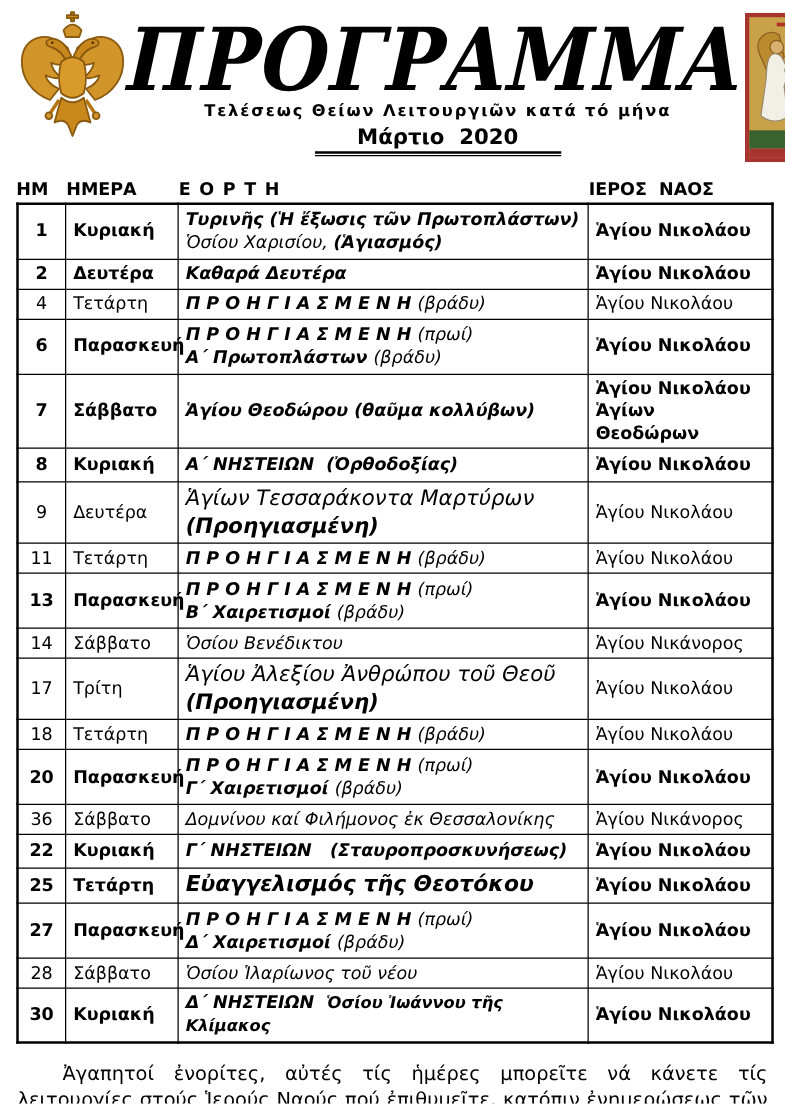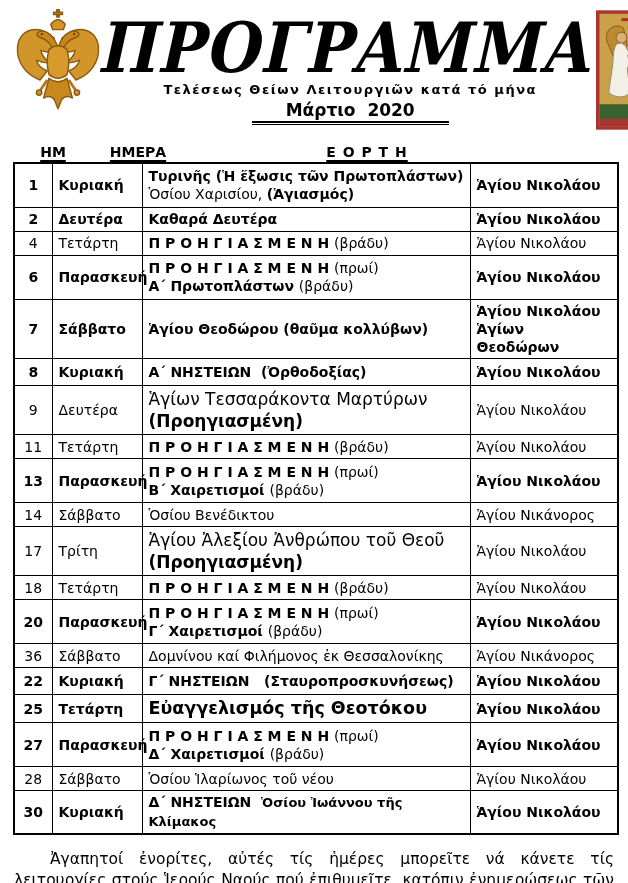--- a/index.html
+++ b/index.html
@@ -32,41 +32,41 @@
     border-bottom:2.5px solid #000; position:relative;
   }
   .month-wrap::after {
     content:""; position:absolute; left:0; right:0; bottom:-4px;
     border-bottom:1.5px solid #000;
   }
   .month { font-weight:bold; font-size:17px; white-space:pre-wrap; }
   
   .colhead { display:flex; margin:10px 0 2px 13px; width:604px; }
   .colhead div {
-    font-weight:bold; font-size:14px; text-align:center;
-    text-decoration:underline; text-underline-offset:3px;
-    text-decoration-thickness:1.5px; white-space:pre-wrap;margin-left:20px;
+    font-weight:bold; font-size:14px; 
+    text-underline-offset:3px;
+    text-decoration-thickness:1.5px; white-space:pre-wrap;
   }
   .ch-num{ width:40px; } .ch-day{ width:90px; } .ch-feast{ width:328px; letter-spacing:1px; } .ch-church{ width:146px; }
   
   table.prog {
     border-collapse:collapse; table-layout:fixed;
     margin-left:13px; width:604px;
     border:2px solid #000;
   }
   table.prog td {
     border:1.5px solid #000; vertical-align:middle;
     font-size:14px; line-height:1.3; padding:2px 6px;
   }
   td.c-num  { width:38px;  text-align:center; padding:2px 2px; }
   td.c-day  { width:90px;  padding-left:8px; }
   td.c-feast{ width:328px; padding-left:9px; }
   td.c-church{ width:148px; padding-left:8px; font-size:14.5px; }
   .feast-line { white-space:pre-wrap; }
-  .feast-line span { white-space:pre-wrap; }
+  .feast-line span { white-space:pre-wrap;font-style:italic; }
   .b  { font-weight:bold; }
   .sm { font-size:17px; }
   .md { font-size:13px; }
   .lg { font-size:17.5px; }
   tr.h1 td { height:24px; }
   tr.h2 td { height:44px; }
   tr.hs td { height:27px; }
   
   .note {
     margin:14px 14px 0 14px; font-size:15.5px; line-height:1.38;
@@ -139,20 +139,21 @@
 
       <rect x="3.5" y="96" width="85" height="15" fill="#39622e"></rect>
       <rect x="3.5" y="111" width="85" height="7.5" fill="#a8342f"></rect>
     </svg>
   </div>
 
   <div class="colhead">
     <div class="ch-num">ΗΜ</div>
     <div class="ch-day">ΗΜΕΡΑ</div>
     <div class="ch-feast">Ε Ο Ρ Τ Η</div>
+    <div class="ch-church">ΙΕΡΟΣ  ΝΑΟΣ</div>
   </div>
 
   <table class="prog">
     <tbody>
         <tr class="h2">
           <td class="c-num b">1</td>
           <td class="c-day b">Κυριακή</td>
           <td class="c-feast">
             <div class="feast-line"><span class="b">Τυρινῆς (Ἡ ἔξωσις τῶν Πρωτοπλάστων)</span></div>
             <div class="feast-line"><span>Ὁσίου Χαρισίου, </span><span class="b">(Ἁγιασμός)</span></div>

